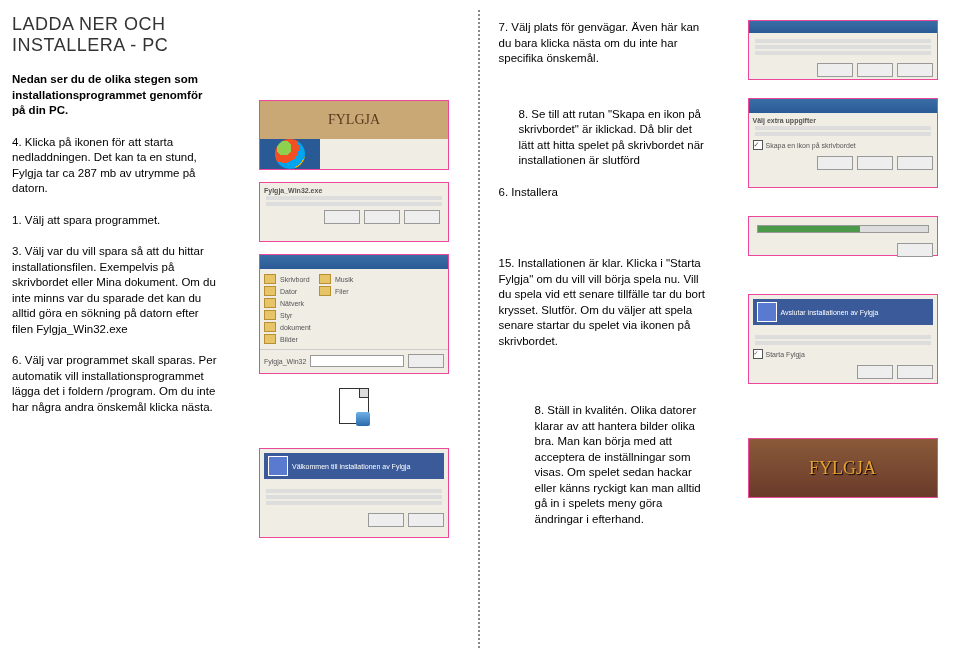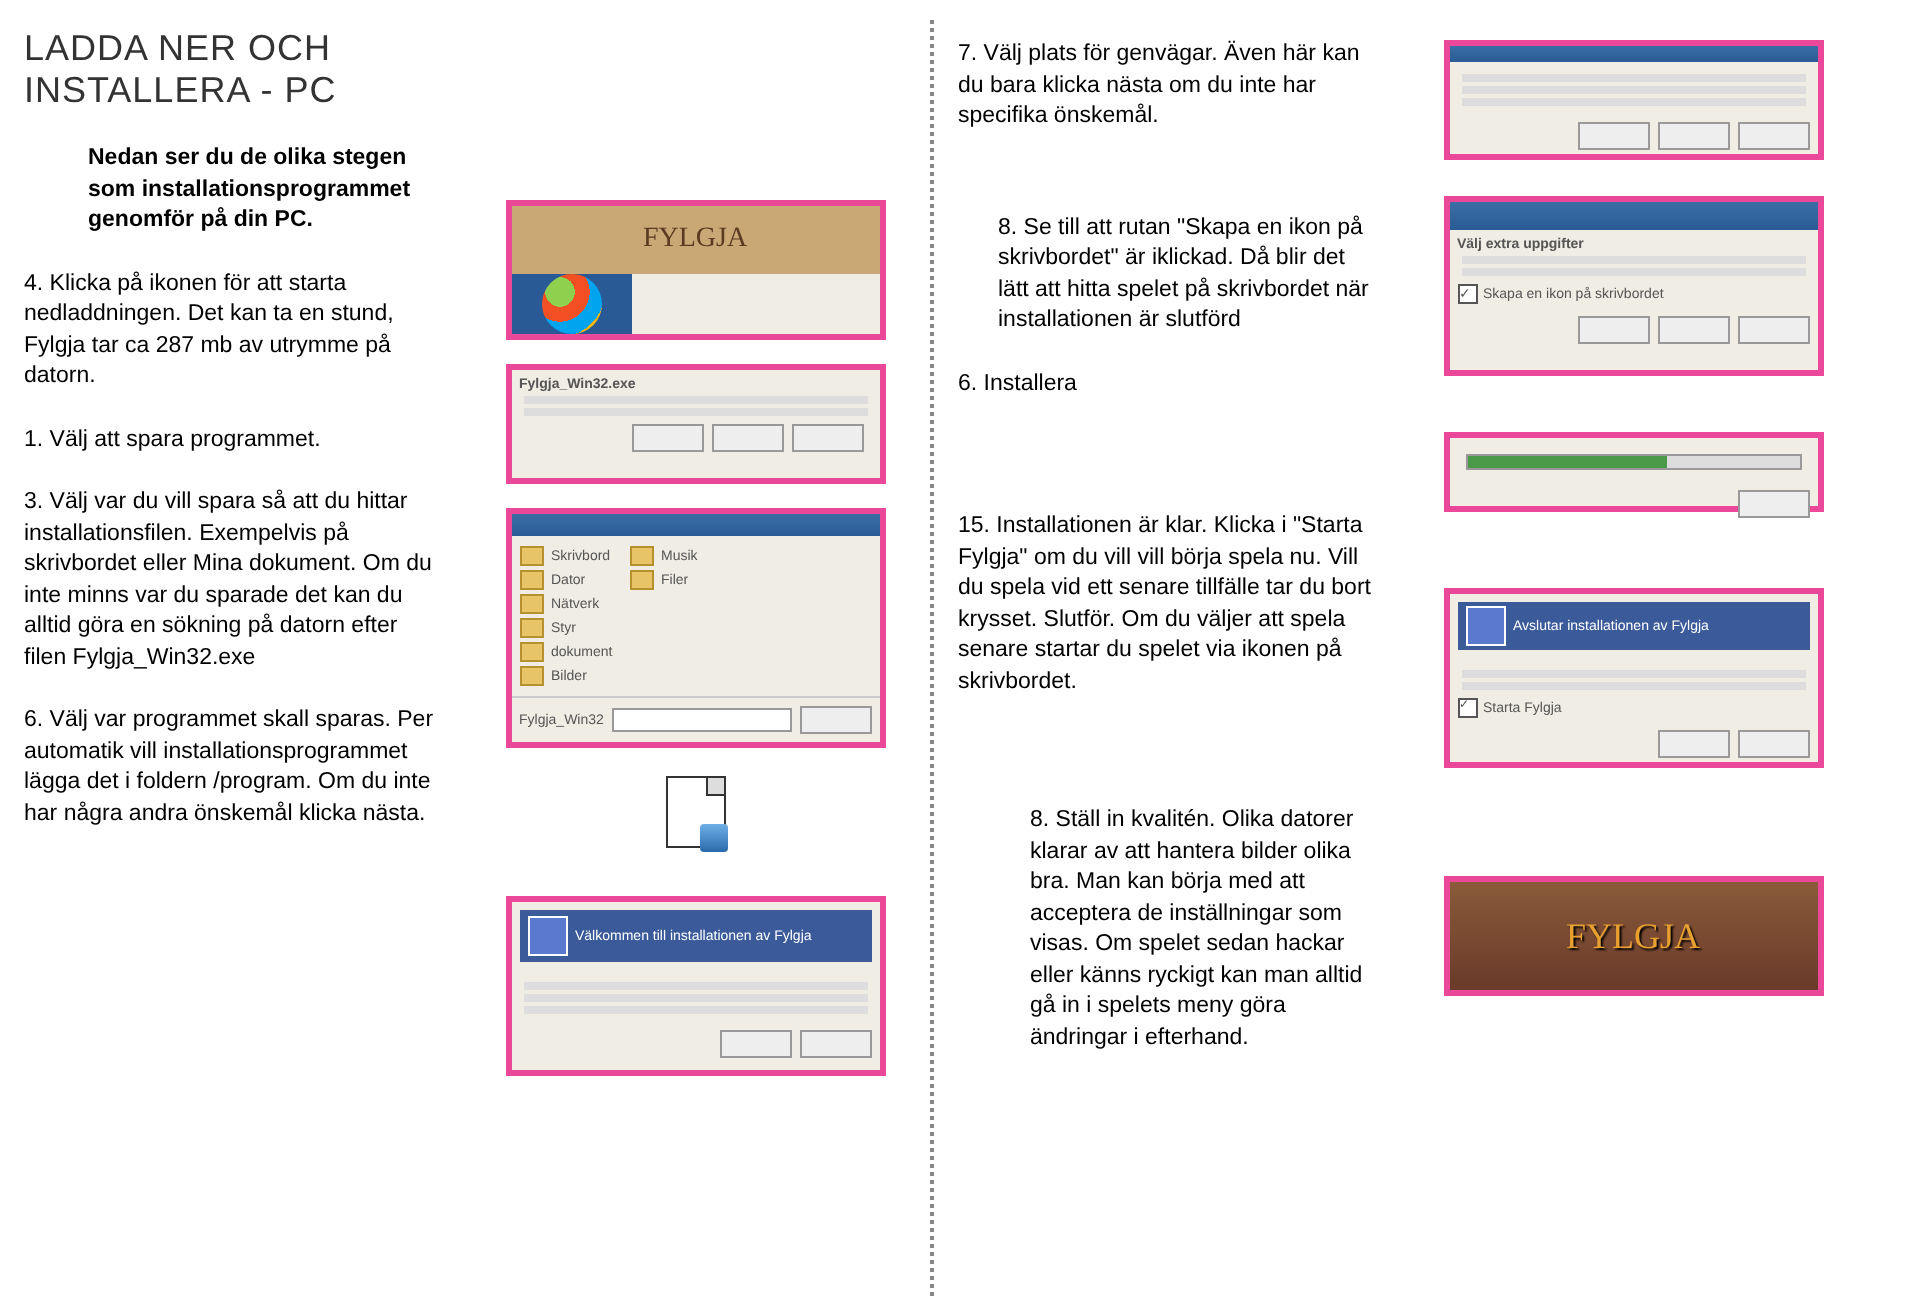--- a/index.html
+++ b/index.html
@@ -10,20 +10,21 @@
     font-family: Arial, Helvetica, sans-serif;
     font-size: 11.5px;
     color: #000;
     background: #fff;
     position: relative;
     overflow: hidden;
   }
   .page {
     display: flex;
     height: 100%;
+    justify-content: space-between;
   }
   .col {
     padding: 10px 12px 10px 12px;
     box-sizing: border-box;
   }
   .col1 { width: 230px; }
   .col2 { width: 235px; display:flex; flex-direction:column; gap:12px; align-items:center; }
   .sep {
     width: 0;
     border-left: 2px dotted #888;
@@ -39,21 +40,21 @@
     margin: 4px 0 16px 0;
     color: #333;
     text-transform: uppercase;
   }
   p {
     margin: 0 0 16px 0;
     line-height: 1.35;
   }
   .thumb {
     background: #f0ede4;
-    border: 3px solid #ec4899;
+    border: 1px solid #ec4899;
     width: 190px;
     box-sizing: border-box;
     position: relative;
     display:flex;
     flex-direction:column;
   }
   .tb-bar { height:14px; background: linear-gradient(#3a6ea5,#2a5a95); }
   .tb-body { padding: 4px; font-size:7px; color:#555; }
   .folder-row { display:flex; align-items:center; gap:4px; padding:1px 0;}
   .folder-icon { width:10px; height:8px; background:#e8c468; border:1px solid #b89030; }
@@ -76,21 +77,21 @@
   .fylgja-text { font-family: serif; color:#e8a030; font-size:18px; text-shadow:1px 1px 1px #000;}
   .tb-lines div { height:4px; background:#ddd; margin:2px; }
 </style>
 </head>
 <body>
 
 <div class="page">
 
   <div class="col col1">
     <h1>LADDA NER OCH INSTALLERA - PC</h1>
-    <p style="font-weight:bold;margin-left:32px;">Nedan ser du de olika stegen som installationsprogrammet genomför på din PC.</p>
+    <p style="font-weight:bold;">Nedan ser du de olika stegen som installationsprogrammet genomför på din PC.</p>
     <p>4. Klicka på ikonen för att starta nedladdningen. Det kan ta en stund, Fylgja tar ca 287 mb av utrymme på datorn.</p>
     <p>1. Välj att spara programmet.</p>
     <p>3. Välj var du vill spara så att du hittar installationsfilen. Exempelvis på skrivbordet eller Mina dokument. Om du inte minns var du sparade det kan du alltid göra en sökning på datorn efter filen Fylgja_Win32.exe</p>
     <p style="margin-top:16px;">6. Välj var programmet skall sparas. Per automatik vill installationsprogrammet lägga det i foldern /program. Om du inte har några andra önskemål klicka nästa.</p>
   </div>
 
   <div class="col col2" style="padding-top:100px;">
     <div class="thumb logo-thumb">
       <div class="logo-left">
           <span class="fylgja-text" style="font-size:14px; color:#5a3a20; text-shadow:none;">FYLGJA</span>

